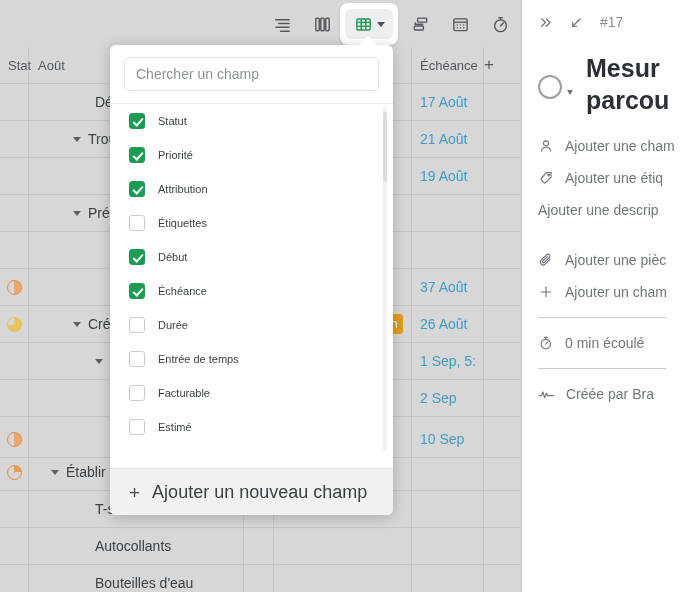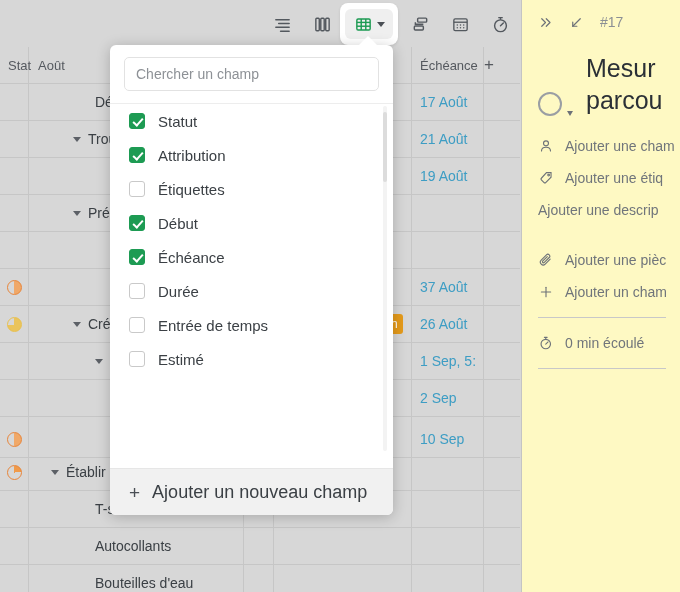--- a/index.html
+++ b/index.html
@@ -229,21 +229,21 @@
   .dd-cb.on::after {
     content: "";
     position: absolute;
     left: 5px; top: 2px;
     width: 4px; height: 8px;
     border: solid #fff;
     border-width: 0 2px 2px 0;
     transform: rotate(42deg);
   }
   .dd-label {
-    font-size: 15px;
+    font-size: 11px;
     color: #3b4045;
   }
   .dd-scroll {
     position: absolute;
     right: 6px; top: 2px;
     width: 4px; height: 345px;
     background: #f3f3f3;
     border-radius: 2px;
   }
   .dd-scroll-thumb {
@@ -267,36 +267,37 @@
     font-size: 19px; color: #4a4f55; font-weight: 300;
     margin-right: 12px; line-height: 1;
   }
   .dd-footer-label { font-size: 18px; color: #3b4045; }
 
   
   #right-panel {
     position: absolute;
     left: 521px; top: 0;
     width: 159px; height: 592px;
-    background: #fef9c3;
+    background: #ffffff;
     border-left: 1px solid #c4c4c4;
     overflow: hidden;
   }
   .rp-top {
     display: flex; align-items: center;
     height: 44px;
     padding-left: 16px;
     gap: 16px;
   }
   .rp-icon { color: #6d7278; display:flex; align-items:center; cursor:pointer;}
   .rp-taskid { font-size: 14px; color: #8b8f94; }
   .rp-title-row {
-    display: flex; align-items: flex-end;
+    display: flex; align-items: center;
     padding-left: 16px;
     margin-top: 8px;
+    font-weight: bold;
   }
   .rp-circle {
     width: 24px; height: 24px;
     border-radius: 50%;
     border: 2px solid #9a9ea3;
     flex: 0 0 auto;
     margin-top: 6px;
     cursor: pointer;
   }
   .rp-circle-caret {
@@ -556,20 +557,24 @@
     <div class="dd-divider"></div>
 
     <div class="dd-list">
       <div id="dd-items-host">
           <div class="dd-item">
             <span class="dd-cb on"></span>
             <span class="dd-label">Statut</span>
           </div>
           <div class="dd-item">
             <span class="dd-cb on"></span>
+            <span class="dd-label">Priorité</span>
+          </div>
+          <div class="dd-item">
+            <span class="dd-cb on"></span>
             <span class="dd-label">Attribution</span>
           </div>
           <div class="dd-item">
             <span class="dd-cb"></span>
             <span class="dd-label">Étiquettes</span>
           </div>
           <div class="dd-item">
             <span class="dd-cb on"></span>
             <span class="dd-label">Début</span>
           </div>
@@ -577,20 +582,24 @@
             <span class="dd-cb on"></span>
             <span class="dd-label">Échéance</span>
           </div>
           <div class="dd-item">
             <span class="dd-cb"></span>
             <span class="dd-label">Durée</span>
           </div>
           <div class="dd-item">
             <span class="dd-cb"></span>
             <span class="dd-label">Entrée de temps</span>
+          </div>
+          <div class="dd-item">
+            <span class="dd-cb"></span>
+            <span class="dd-label">Facturable</span>
           </div>
           <div class="dd-item">
             <span class="dd-cb"></span>
             <span class="dd-label">Estimé</span>
           </div>
         </div>
       <div class="dd-scroll">
         <div class="dd-scroll-thumb"></div>
       </div>
     </div>
@@ -684,15 +693,23 @@
           <line x1="9.7" y1="11.3" x2="12.6" y2="8.6" stroke-linecap="round"></line>
           <line x1="8" y1="2.9" x2="11.4" y2="2.9" stroke-linecap="round"></line>
           <line x1="9.7" y1="2.9" x2="9.7" y2="5.2"></line>
         </svg>
       </span>
       <span>0 min écoulé</span>
     </div>
 
     <div class="rp-sep"></div>
 
+    <div class="rp-action">
+      <span class="rp-icn">
+        <svg width="17" height="17" viewBox="0 0 22 20" fill="none" stroke="currentColor" stroke-width="1.4" stroke-linecap="round" stroke-linejoin="round">
+          <path d="M2 11.5 h2.6 L6.3 6.6 L8.6 14.2 L10.8 8.2 L12.6 11.5 H20"></path>
+        </svg>
+      </span>
+      <span>Créée par Bra</span>
+    </div>
   </div>
 
 </div>
 
 </body></html>

